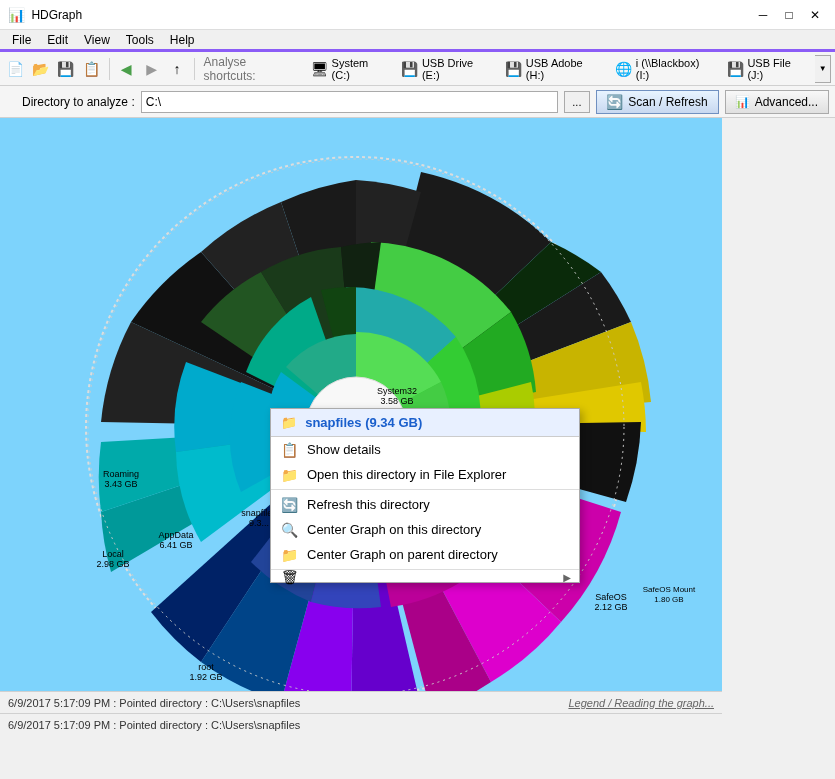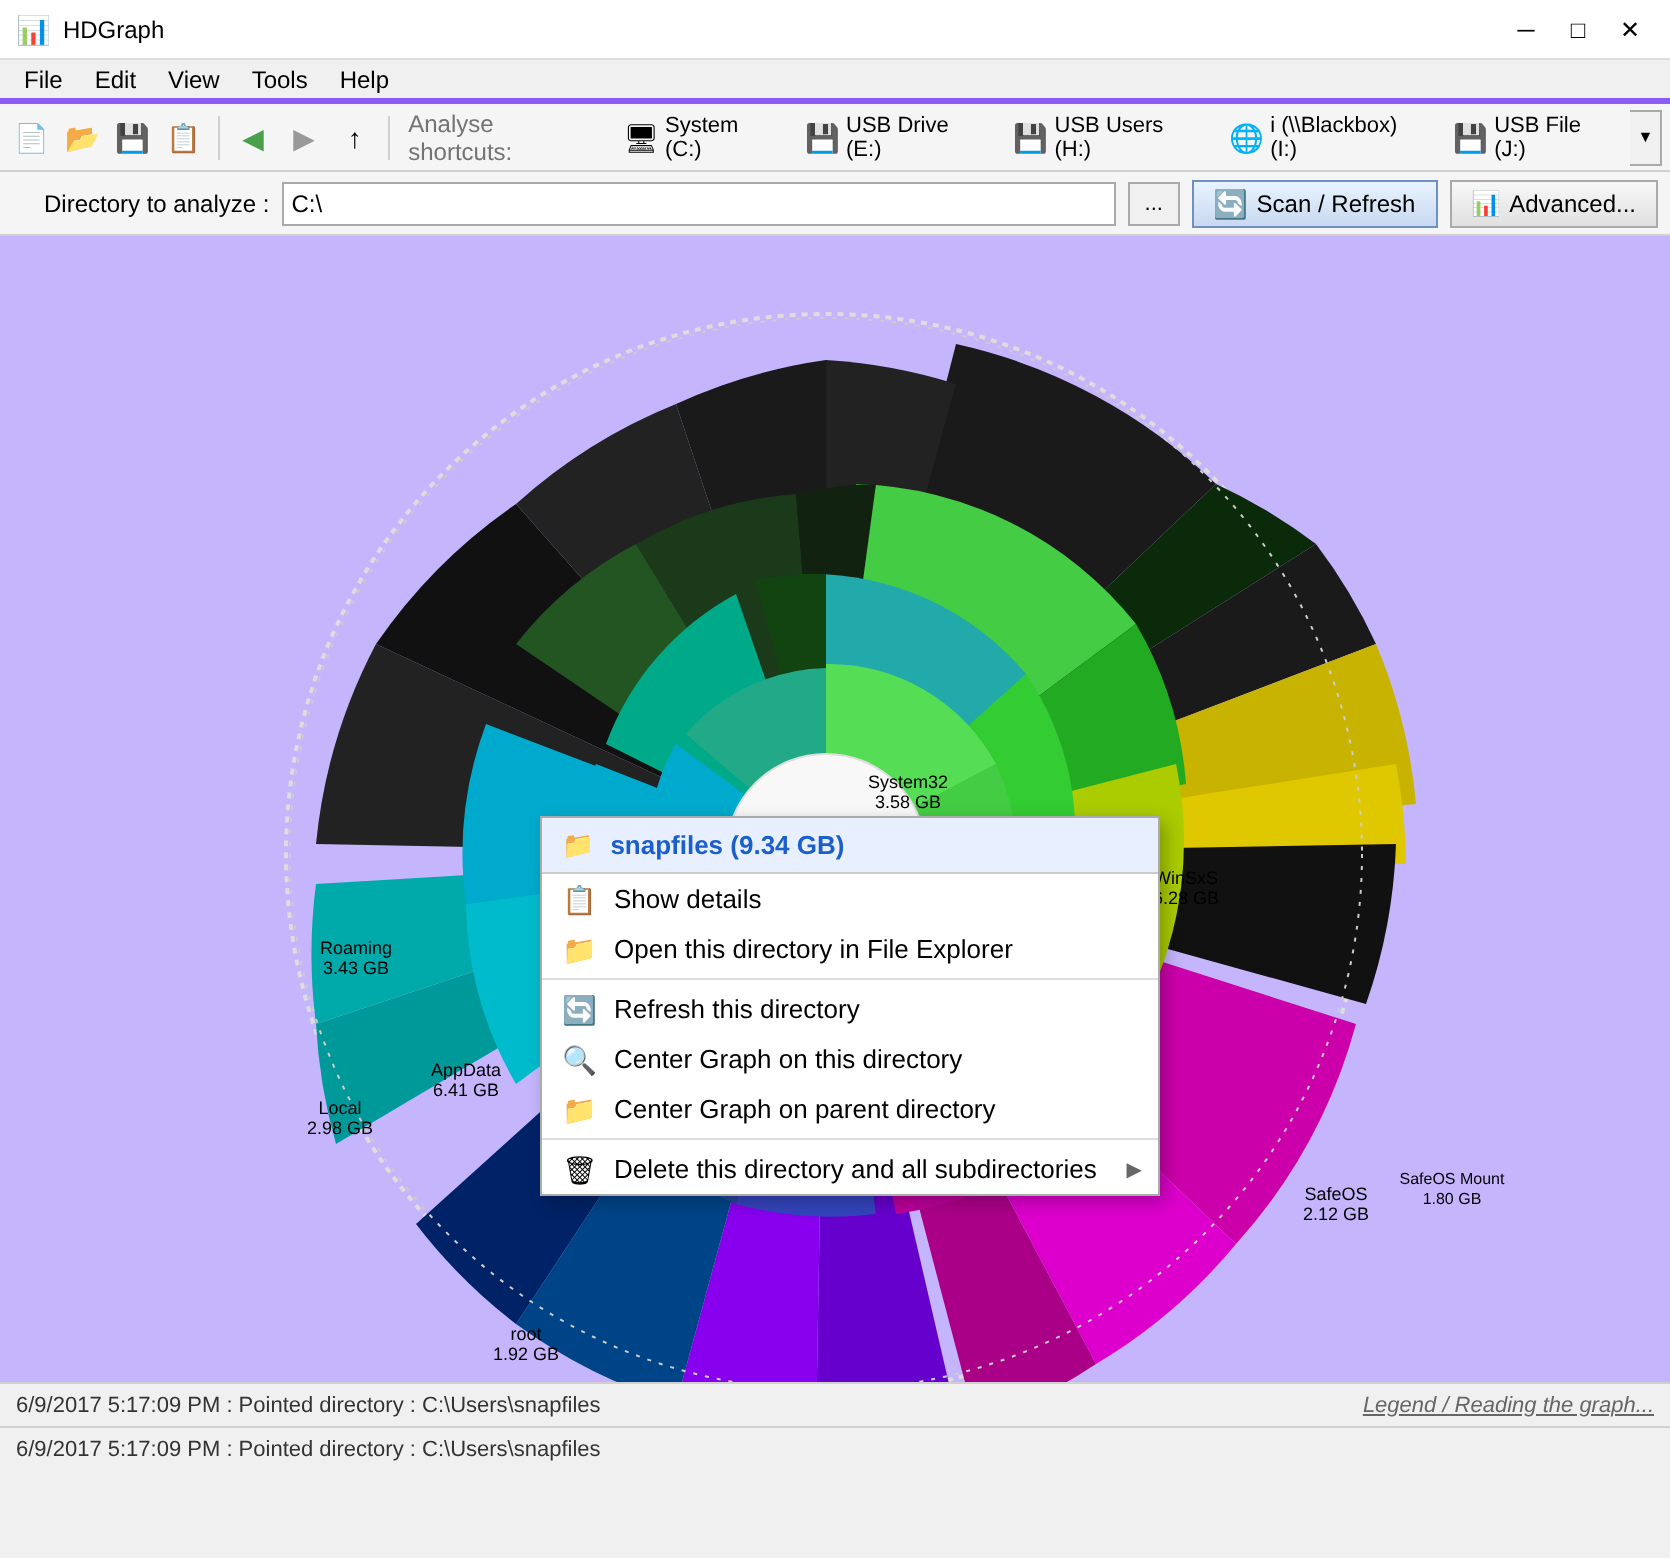--- a/index.html
+++ b/index.html
@@ -112,23 +112,23 @@
       border: 1px solid #aaa;
       cursor: pointer;
       font-size: 12px;
       display: flex; align-items: center; gap: 4px;
       white-space: nowrap;
     }
 
     
     .main-content {
       position: relative;
-      width: 835px;
+      width: 722px;
       height: calc(779px - 30px - 22px - 34px - 32px - 22px - 22px);
-      background: #c4b5fd;
+      background: #7dd3fc;
       overflow: hidden;
     }
 
     
     .chart-container {
       position: absolute;
       top: 0; left: 0; right: 0; bottom: 0;
       display: flex;
       align-items: center;
       justify-content: center;
@@ -270,21 +270,21 @@
   <div class="shortcut-btn">
     <span class="shortcut-icon">🖥</span>
     <span>System (C:)</span>
   </div>
   <div class="shortcut-btn">
     <span class="shortcut-icon">💾</span>
     <span>USB Drive (E:)</span>
   </div>
   <div class="shortcut-btn">
     <span class="shortcut-icon">💾</span>
-    <span>USB Users (H:)</span>
+    <span>USB Adobe (H:)</span>
   </div>
   <div class="shortcut-btn">
     <span class="shortcut-icon">🌐</span>
     <span>i (\\Blackbox) (I:)</span>
   </div>
   <div class="shortcut-btn">
     <span class="shortcut-icon">💾</span>
     <span>USB File (J:)</span>
   </div>
   <div class="toolbar-dropdown">▼</div>
@@ -456,21 +456,20 @@
       <span class="item-icon">🔍</span>
       <span>Center Graph on this directory</span>
     </div>
     <div class="context-menu-item">
       <span class="item-icon">📁</span>
       <span>Center Graph on parent directory</span>
     </div>
     <div class="context-menu-sep"></div>
     <div class="context-menu-item has-arrow">
       <span class="item-icon">🗑</span>
-      <span>Delete this directory and all subdirectories</span>
     </div>
   </div>
 
   <div class="statusbar">
     <span>6/9/2017 5:17:09 PM : Pointed directory : C:\Users\snapfiles</span>
     <span class="statusbar-right">Legend / Reading the graph...</span>
   </div>
 
   <div class="bottombar">
     <span>6/9/2017 5:17:09 PM : Pointed directory : C:\Users\snapfiles</span>

